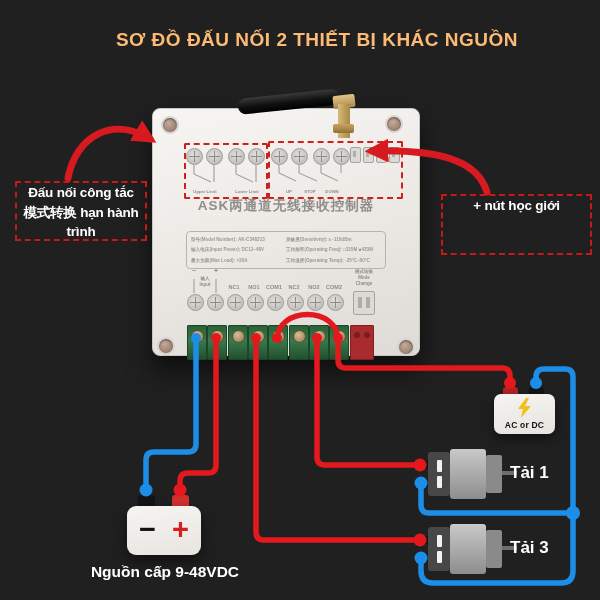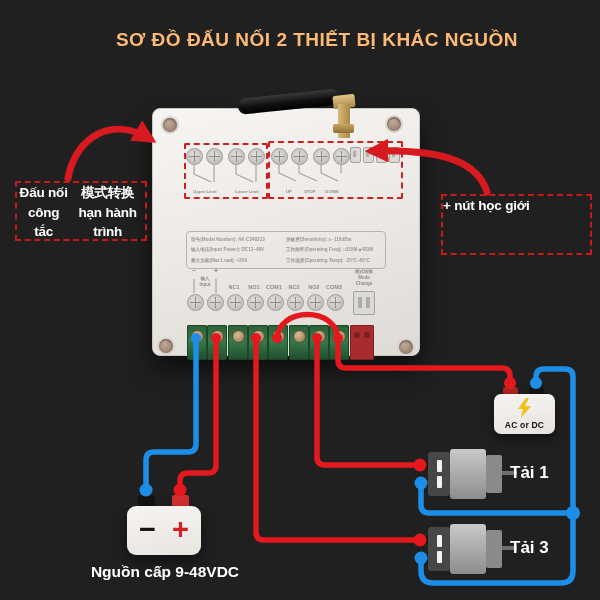--- a/index.html
+++ b/index.html
@@ -50,21 +50,21 @@
            background:linear-gradient(180deg,#3a3a3a,#101010 55%,#000);transform:rotate(-6deg);
            transform-origin:left center;}
   .ant-elbow{position:absolute;left:333px;top:95px;width:22px;height:13px;border-radius:2px;
              background:linear-gradient(180deg,#e2c488,#a9894a);transform:rotate(-6deg);}
   .ant-stem{position:absolute;left:338px;top:104px;width:12px;height:34px;
             background:linear-gradient(90deg,#d9b878,#a98945);}
   .ant-nut{position:absolute;left:333px;top:124px;width:21px;height:9px;border-radius:2px;
            background:linear-gradient(180deg,#caa35e,#8f7238);}
   
   .callout{position:absolute;border:2px dashed #c41a1a;color:#fff;font-weight:800;
-           display:flex;flex-direction:row;justify-content:space-between;text-align:center;
+           display:flex;flex-direction:column;justify-content:space-between;text-align:center;
            font-size:13.5px;line-height:1.45;letter-spacing:-.2px;}
   
   .post{position:absolute;width:17px;height:13px;border-radius:3px 3px 0 0;}
   .batt-body{position:absolute;left:127px;top:506px;width:74px;height:49px;border-radius:9px;
              background:linear-gradient(170deg,#f6f4f1,#e8e5e1);box-shadow:0 6px 14px rgba(0,0,0,.5);}
   .batt-sym{position:absolute;top:7px;width:37px;text-align:center;font-size:29px;font-weight:900;}
   .supply-label{position:absolute;left:40px;top:563px;width:250px;text-align:center;color:#fff;
                 font-size:15.5px;font-weight:800;}
   
   .acdc{position:absolute;left:494px;top:394px;width:61px;height:40px;border-radius:7px;
@@ -130,20 +130,21 @@
         <path d="M41,170 V184 M63,170 V184"></path>
       </g>
     </svg>
 
     <div class="tinylabel" style="left:32px;top:80px;width:40px;font-size:4.2px">Upper Limit</div>
     <div class="tinylabel" style="left:74px;top:80px;width:40px;font-size:4.2px">Lower Limit</div>
     <div class="tinylabel" style="left:126px;top:80px;width:20px;font-size:4.2px">UP</div>
     <div class="tinylabel" style="left:146px;top:80px;width:22px;font-size:4.2px">STOP</div>
     <div class="tinylabel" style="left:168px;top:80px;width:22px;font-size:4.2px">DOWN</div>
 
+    <div class="dev-title-cn">ASK两通道无线接收控制器</div>
 
     <div class="specbox">
       <div class="spec">型号(Model Number): AK-C348313</div>
       <div class="spec">灵敏度(Sensitivity): ≥ -110dBm</div>
       <div class="spec">输入电压(Input Power): DC12~48V</div>
       <div class="spec">工作频率(Operating Freq): □315M ■433M</div>
       <div class="spec">最大负载(Max Load): &lt;30A</div>
       <div class="spec">工作温度(Operating Temp): -25°C~80°C</div>
     </div>
 

